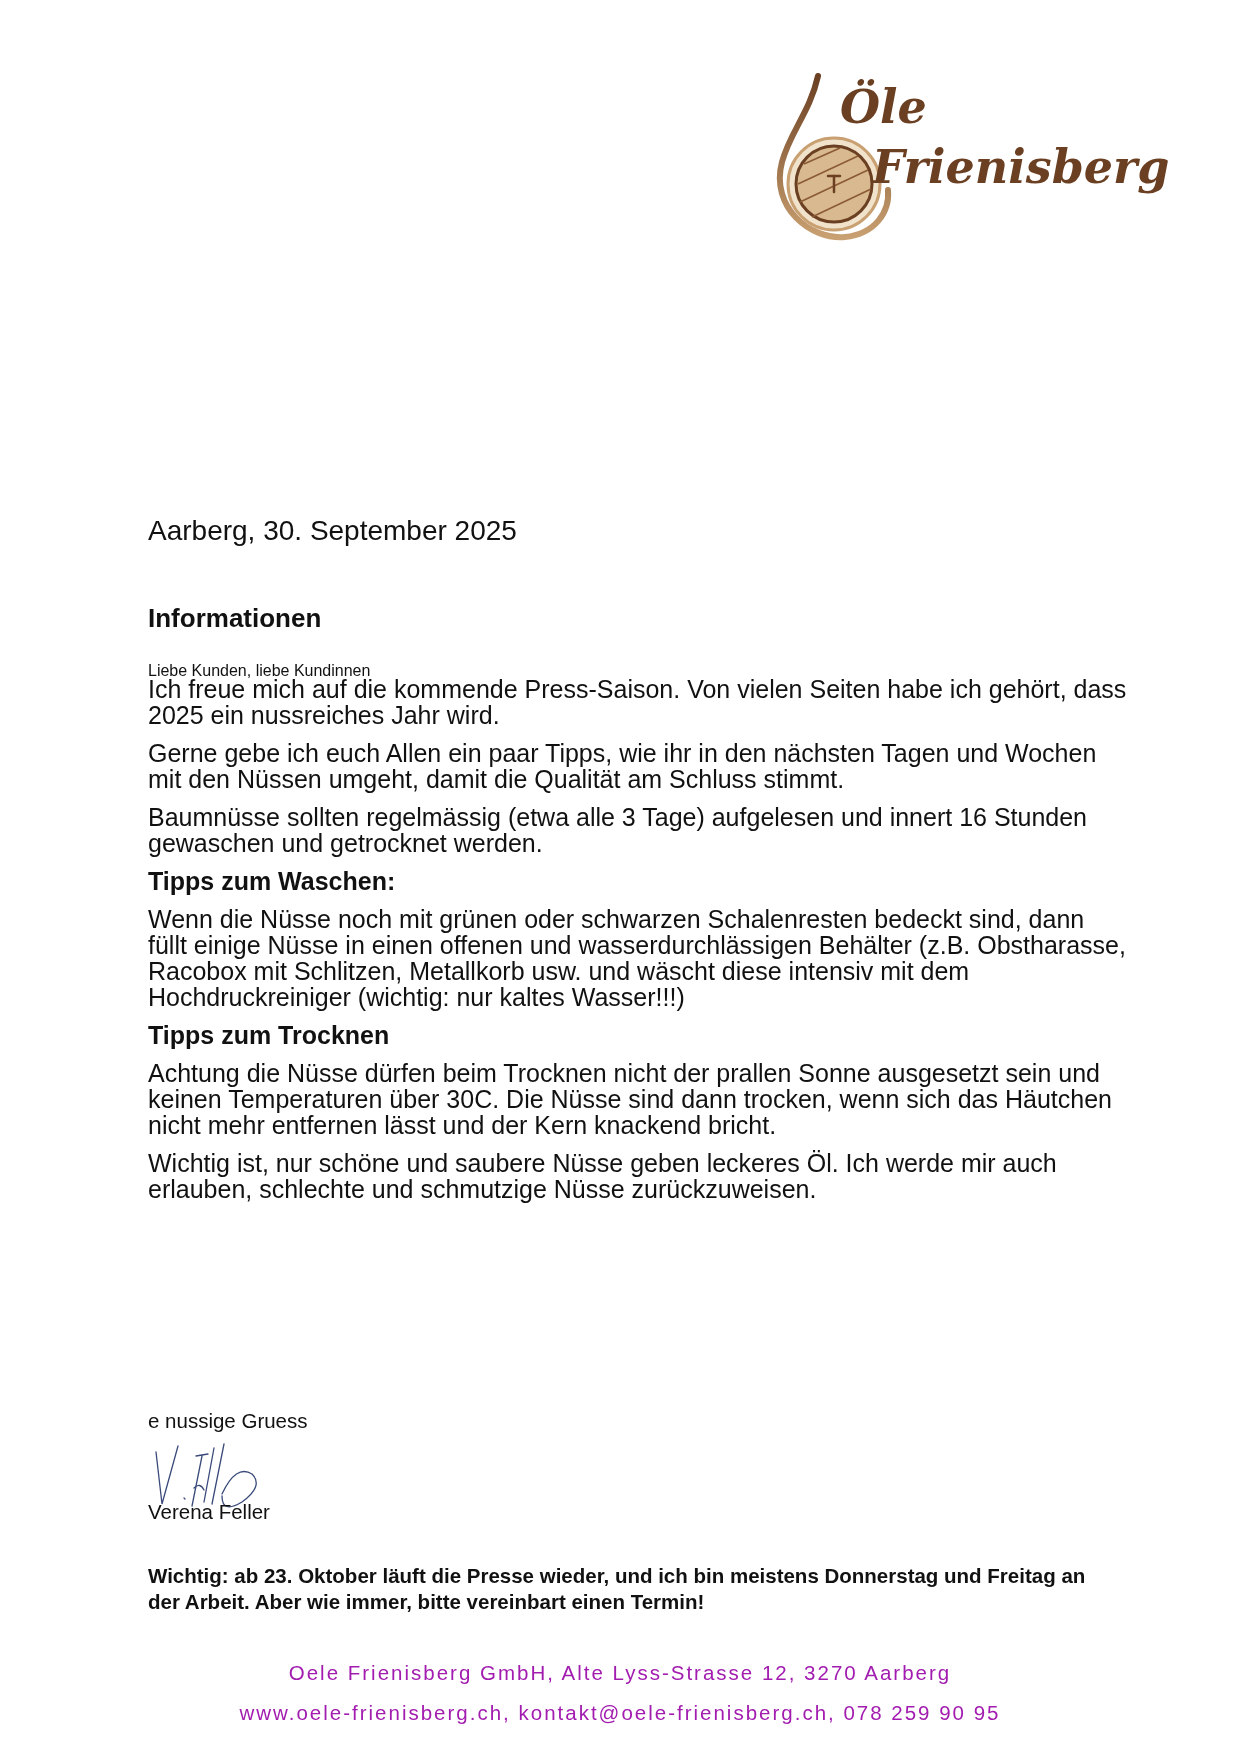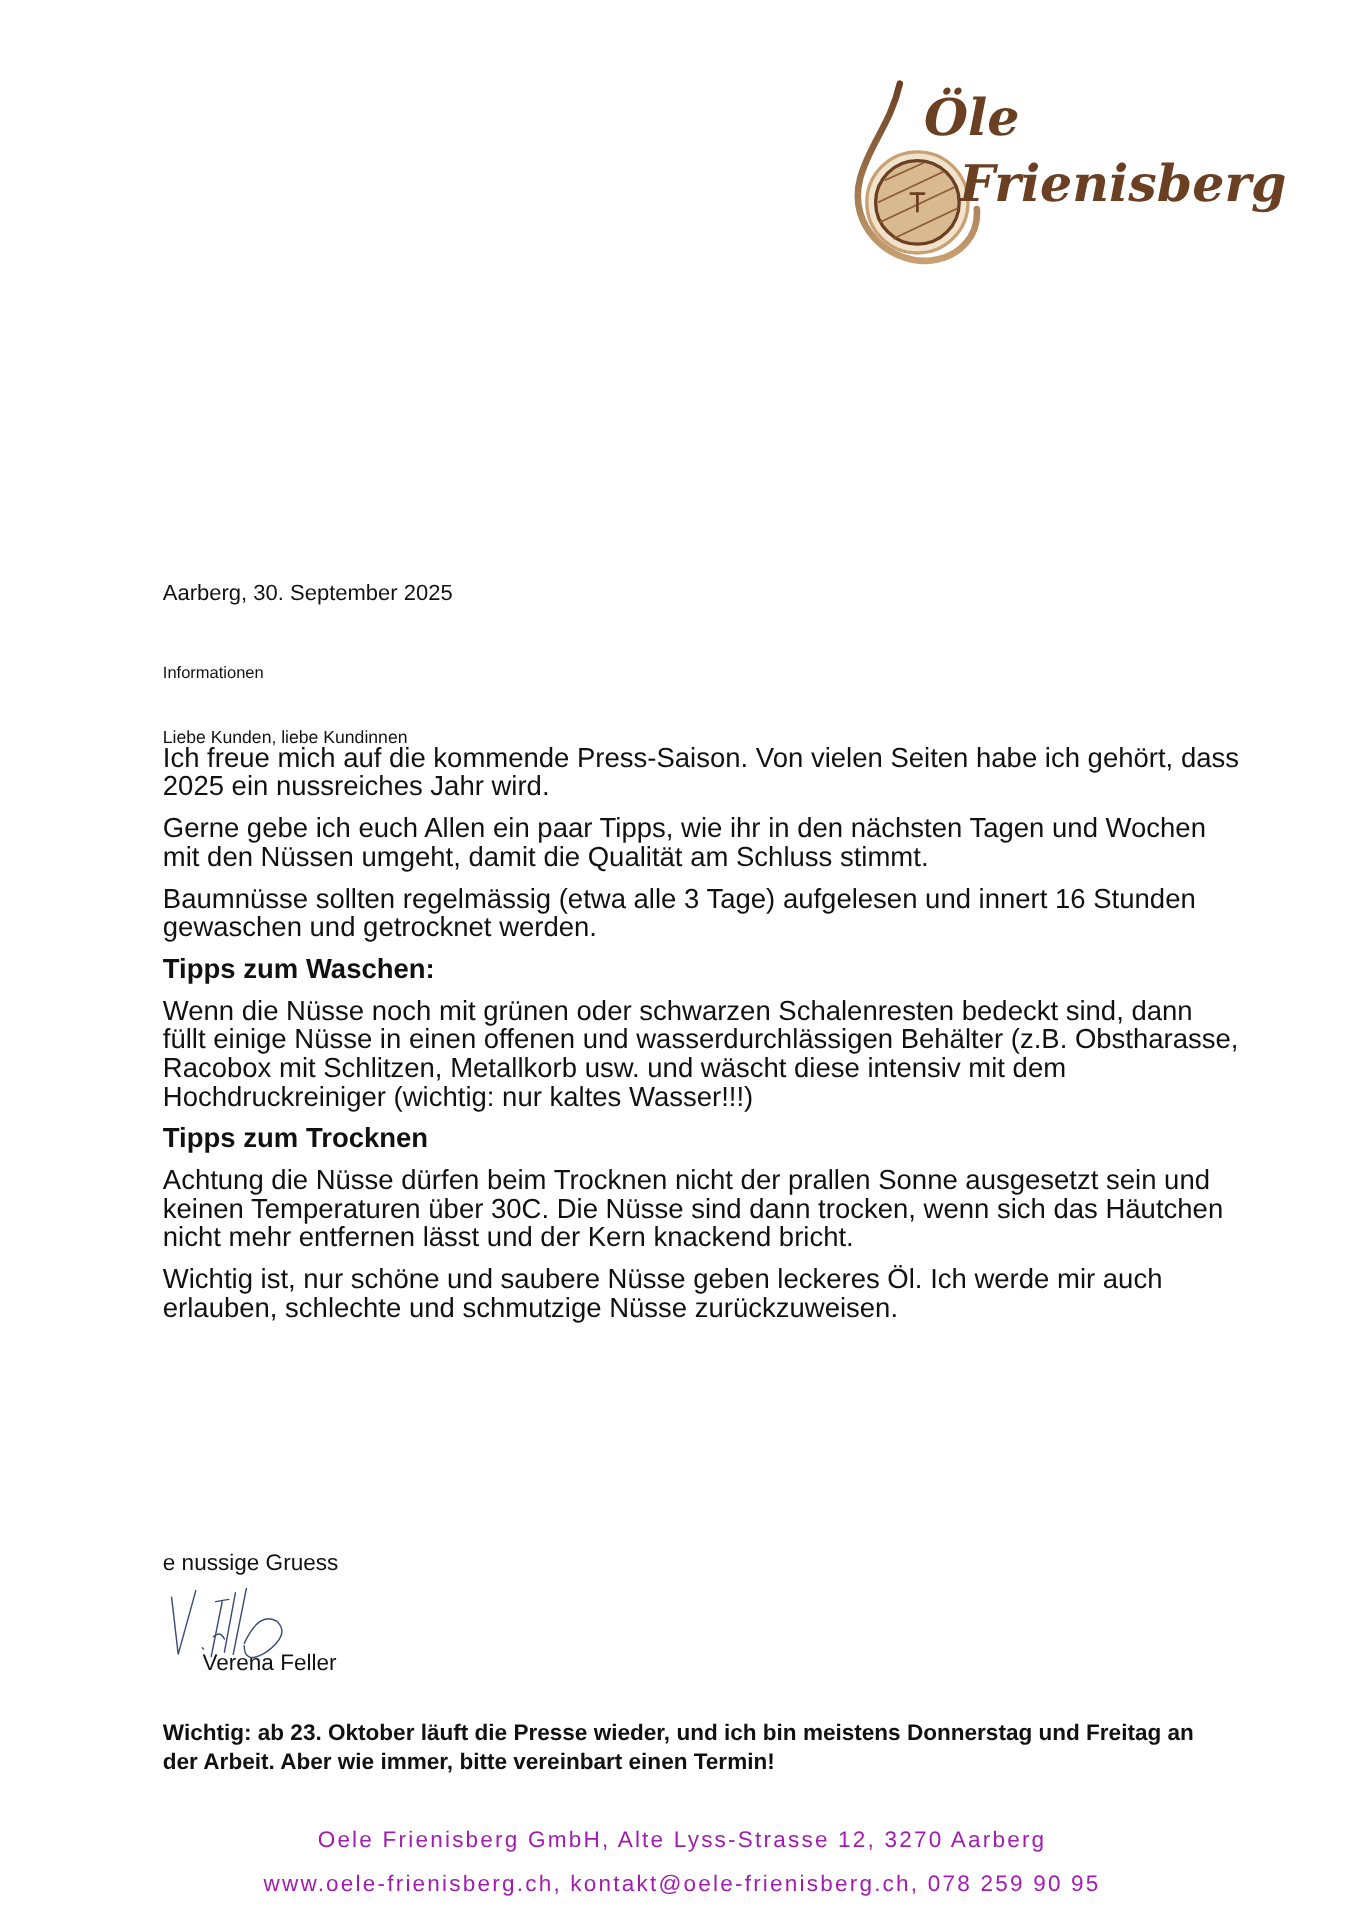--- a/index.html
+++ b/index.html
@@ -10,31 +10,31 @@
   .logo { position: absolute; left: 770px; top: 72px; width: 380px; height: 170px; }
   .logo svg { width: 100%; height: 100%; }
   .logo-word {
     position: absolute; font-family: "DejaVu Serif", serif; font-weight: bold; font-style: italic;
     color: #6b3f22; letter-spacing: 0px;
   }
   .logo-word.line1 { left: 70px; top: 8px; font-size: 46px; }
   .logo-word.line2 { left: 102px; top: 68px; font-size: 46px; }
 
   .content { position: absolute; left: 148px; top: 0; width: 980px; }
-  .dateline { position: absolute; top: 528px; font-size: 20px; }
-  .heading { position: absolute; top: 603px; font-size: 15px; font-weight: normal; }
+  .dateline { position: absolute; top: 515px; font-size: 28px; }
+  .heading { position: absolute; top: 603px; font-size: 26px; font-weight: bold; }
   .salutation { position: absolute; top: 662px; font-size: 16px; }
 
   .body-block { position: absolute; top: 676px; width: 980px; font-size: 25px; line-height: 26px; }
   .body-block p { margin: 0 0 12px 0; }
   .body-block .sub { font-weight: bold; display: block; }
 
   .closing { position: absolute; top: 1409px; font-size: 20.5px; }
   .signature { position: absolute; top: 1442px; left: 0; width: 140px; height: 70px; }
-  .signer { position: absolute; top: 1500px; font-size: 20.5px; margin-left: 36px; }
+  .signer { position: absolute; top: 1500px; font-size: 20.5px; }
   .important { position: absolute; top: 1563px; width: 960px; font-size: 20.5px; line-height: 26px; font-weight: bold; }
 
   .footer { position: absolute; left: 0; width: 1240px; text-align: center; font-size: 20.5px; letter-spacing: 2px; color: #a21caf; }
   .footer.l1 { top: 1661px; }
   .footer.l2 { top: 1701px; }
 </style>
 </head>
 <body>
 
 <div class="logo">

